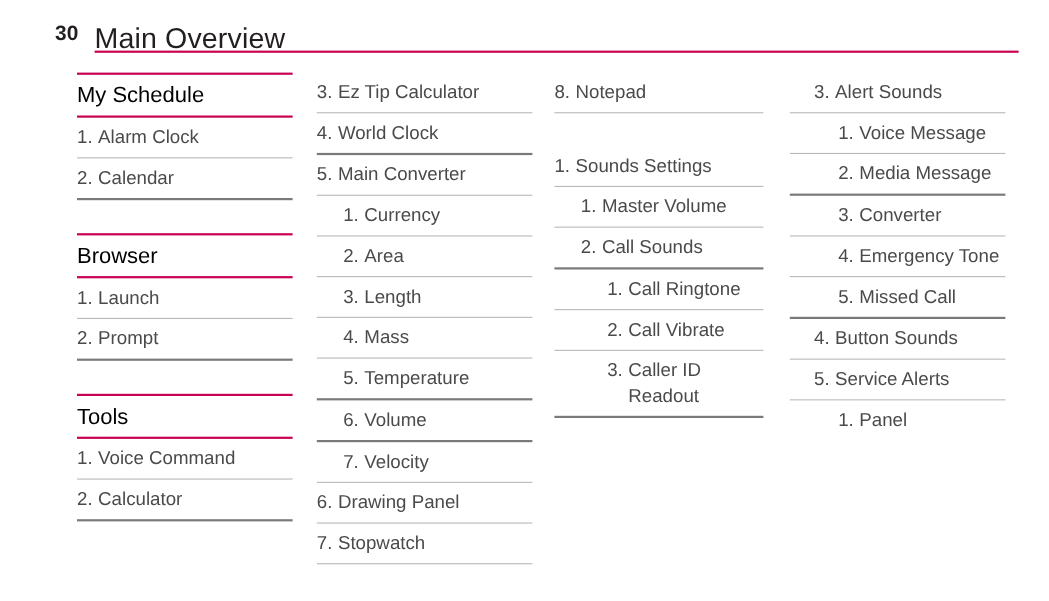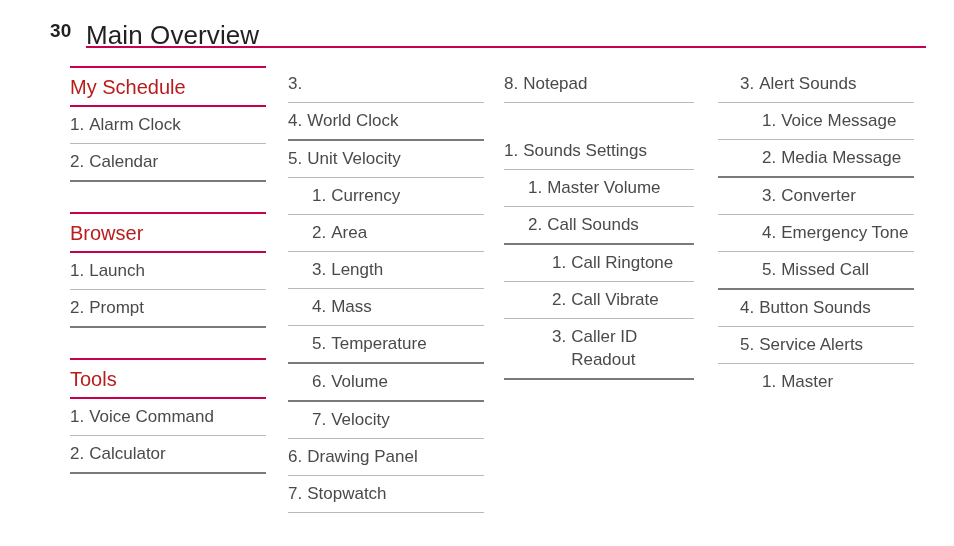--- a/index.html
+++ b/index.html
@@ -62,21 +62,21 @@
   #col-3 { left: 718px; width: 196px; }
 
   
   .block { margin-bottom: 0; }
   .block-gap { height: 30px; }
 
   
   .section-head {
     position: relative;
     font-size: 20px;
-    color: #b91c1c;
+    color: #000000;
     line-height: 34px;
     padding: 2px 0 1px 0;
     border-top: 2px solid #c80050;
     border-bottom: 2px solid #c80050;
     white-space: nowrap;
   }
 
   
   .row {
     position: relative;
@@ -159,28 +159,29 @@
       <div class="row lvl-1 rule-strong">
         <span class="num">2.</span>
         <span class="label">Calculator</span>
       </div>
     </div>
   </div>
 <div class="column" id="col-1">
     <div class="block">
       <div class="row lvl-1">
         <span class="num">3.</span>
+        <span class="label">Ez Tip Calculator</span>
       </div>
       <div class="row lvl-1 rule-strong">
         <span class="num">4.</span>
         <span class="label">World Clock</span>
       </div>
       <div class="row lvl-1">
         <span class="num">5.</span>
-        <span class="label">Unit Velocity</span>
+        <span class="label">Main Converter</span>
       </div>
       <div class="row lvl-2">
         <span class="num">1.</span>
         <span class="label">Currency</span>
       </div>
       <div class="row lvl-2">
         <span class="num">2.</span>
         <span class="label">Area</span>
       </div>
       <div class="row lvl-2">
@@ -277,16 +278,16 @@
       <div class="row lvl-1">
         <span class="num">4.</span>
         <span class="label">Button Sounds</span>
       </div>
       <div class="row lvl-1">
         <span class="num">5.</span>
         <span class="label">Service Alerts</span>
       </div>
       <div class="row lvl-2 rule-none">
         <span class="num">1.</span>
-        <span class="label">Master</span>
+        <span class="label">Panel</span>
       </div>
     </div>
   </div>
 
 </body></html>

